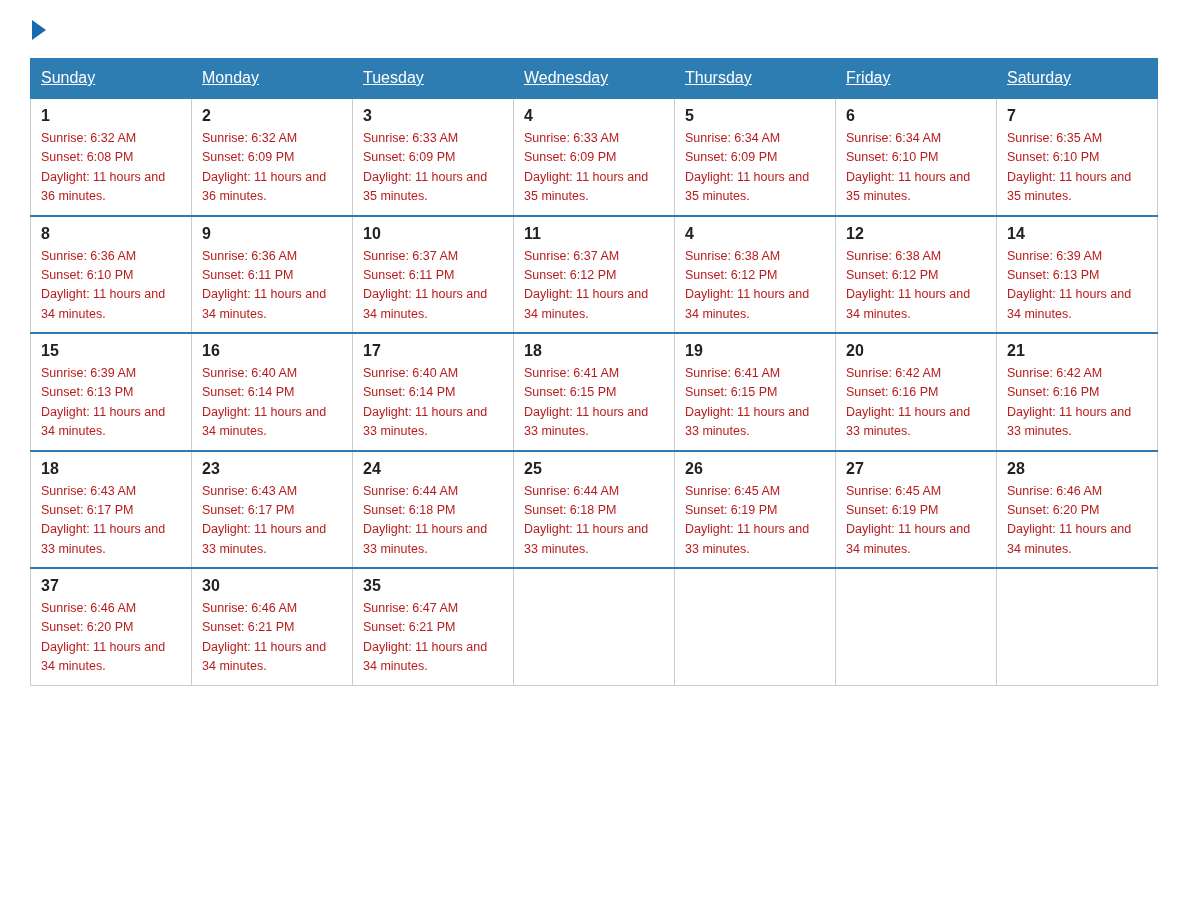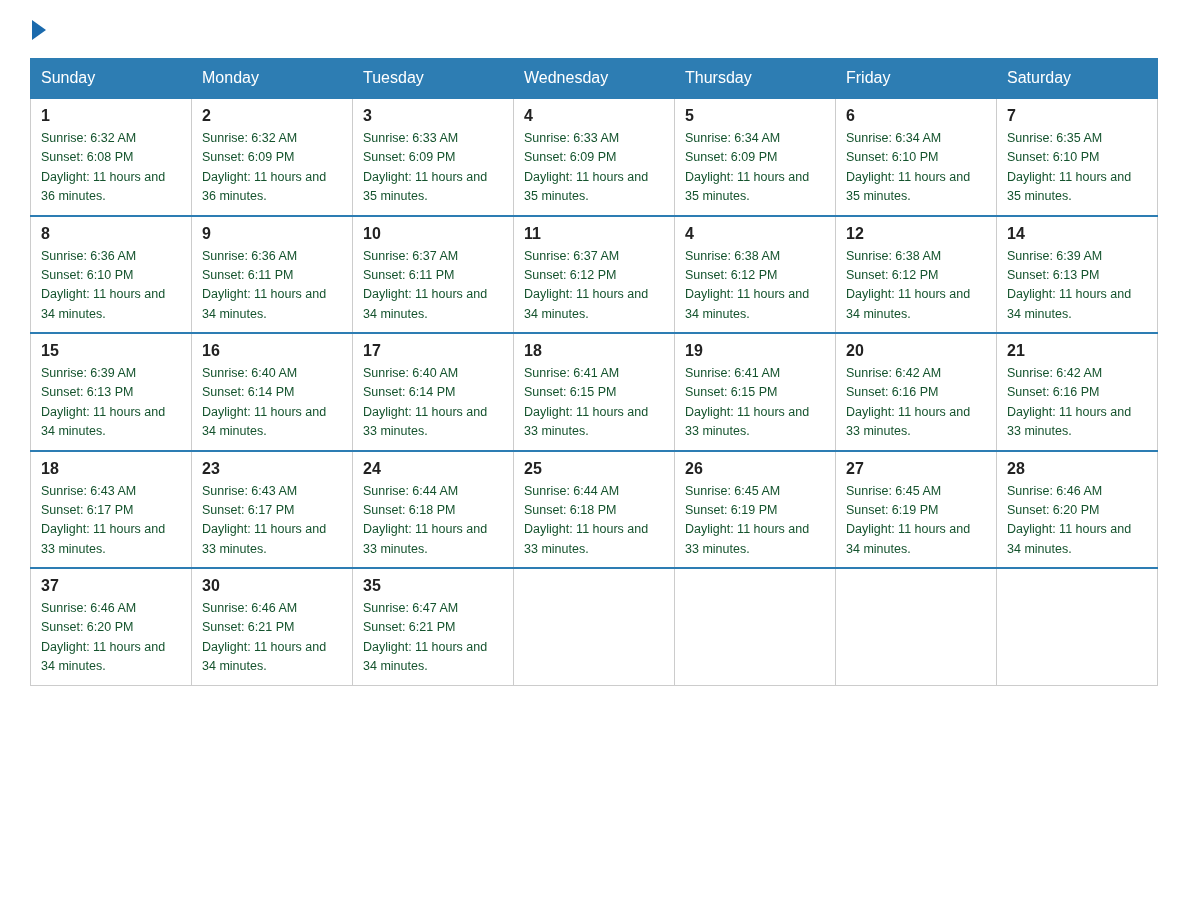--- a/index.html
+++ b/index.html
@@ -60,40 +60,41 @@
       border-collapse: collapse;
     }
     thead th {
       background-color: #2d7db3;
       color: #fff;
       text-align: left;
       padding: 10px 10px;
       font-size: 16px;
       font-weight: normal;
       border: 1px solid #2d7db3;
+      text-decoration: underline;
     }
     tbody td {
       vertical-align: top;
       padding: 8px 10px;
       border: 1px solid #ccc;
       width: 14.28%;
       font-size: 13px;
       color: #333;
       min-height: 100px;
     }
     .day-num {
       font-size: 16px;
       font-weight: bold;
       color: #222;
       margin-bottom: 4px;
     }
     .day-info {
       font-size: 12.5px;
       line-height: 1.55;
-      color: #14532d;
+      color: #b91c1c;
     }
     tbody tr {
       border-top: 2px solid #2d7db3;
     }
     tbody tr td:first-child {
       border-left: 1px solid #ccc;
     }
     .empty-cell {
       background: #fff;
     }

